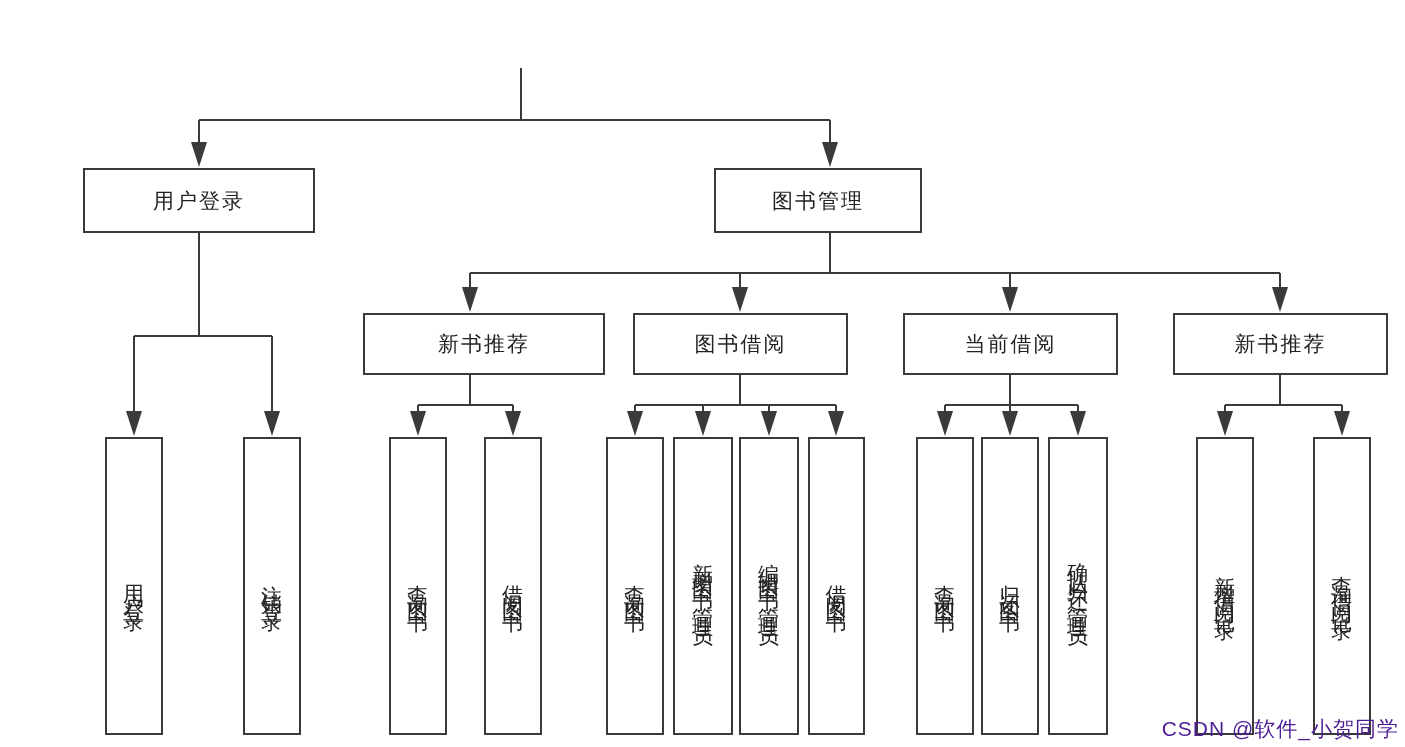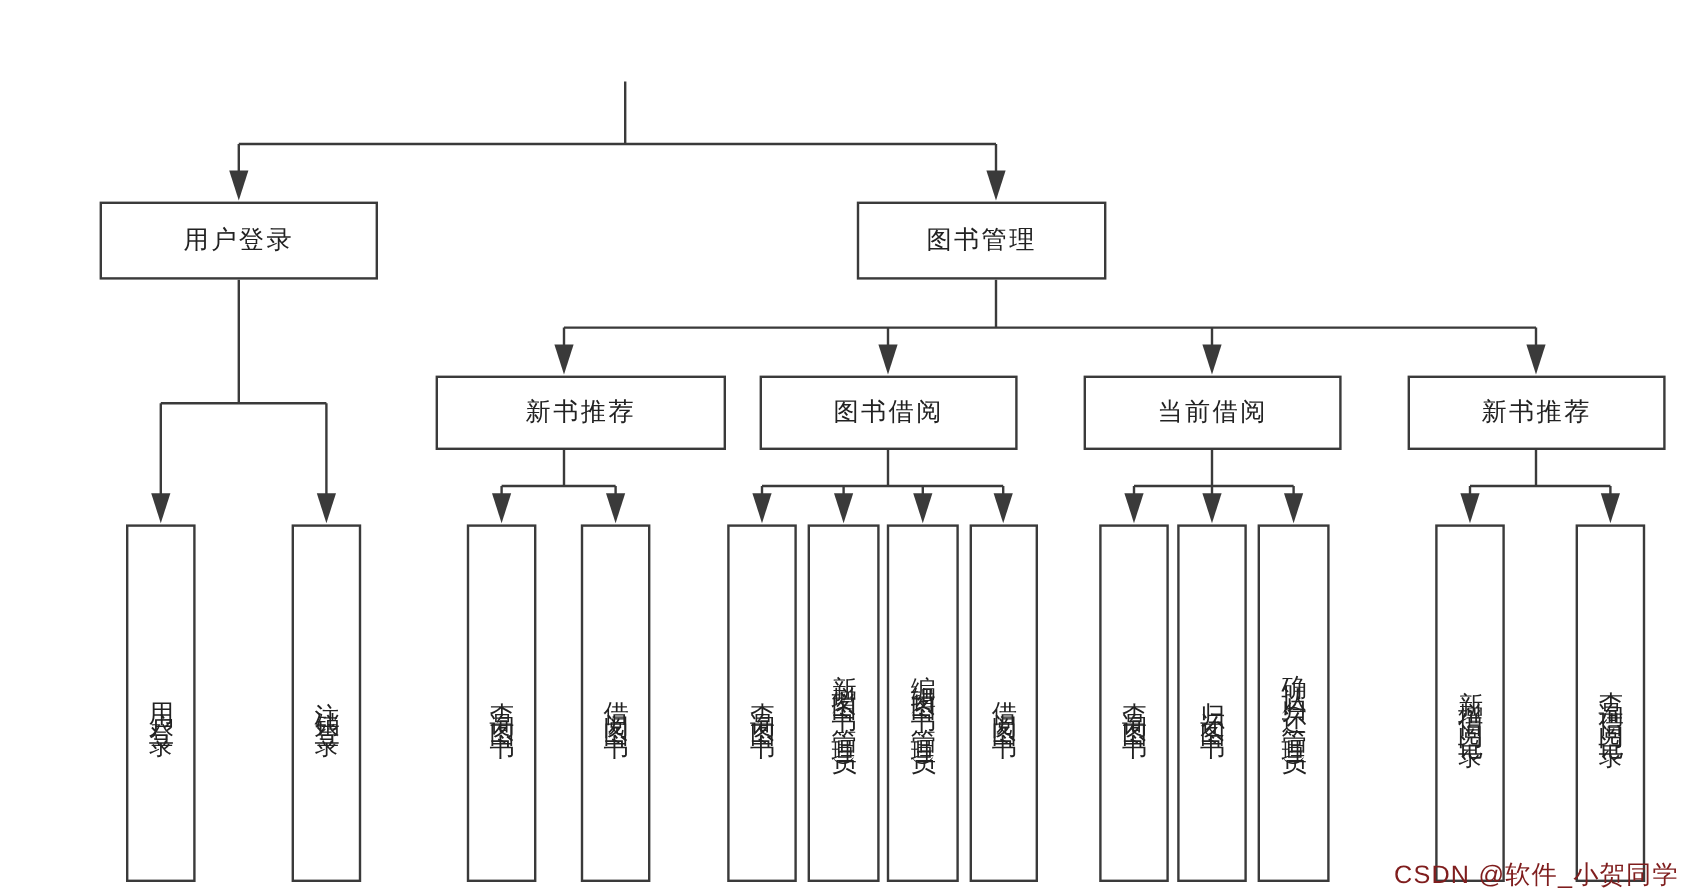--- a/index.html
+++ b/index.html
@@ -14,21 +14,21 @@
     display:flex;align-items:center;justify-content:center;
     font-size:21px;color:#222222;white-space:nowrap;
     letter-spacing:2px;line-height:1.3;z-index:2;
   }
   .vert{
     writing-mode:vertical-rl;text-orientation:mixed;
     letter-spacing:9px;line-height:1;white-space:normal;
   }
   .watermark{
     position:absolute;right:6px;bottom:4px;z-index:5;
-    font-size:21px;color:#7f1d1d;letter-spacing:1px;
+    font-size:21px;color:#4c1d95;letter-spacing:1px;
   }
 </style>
 </head>
 <body>
 
 <div class="canvas">
 
   <svg class="edges" width="1405" height="747" viewBox="0 0 1405 747">
     <g stroke="#3a3a3a" stroke-width="2" fill="none">
 

